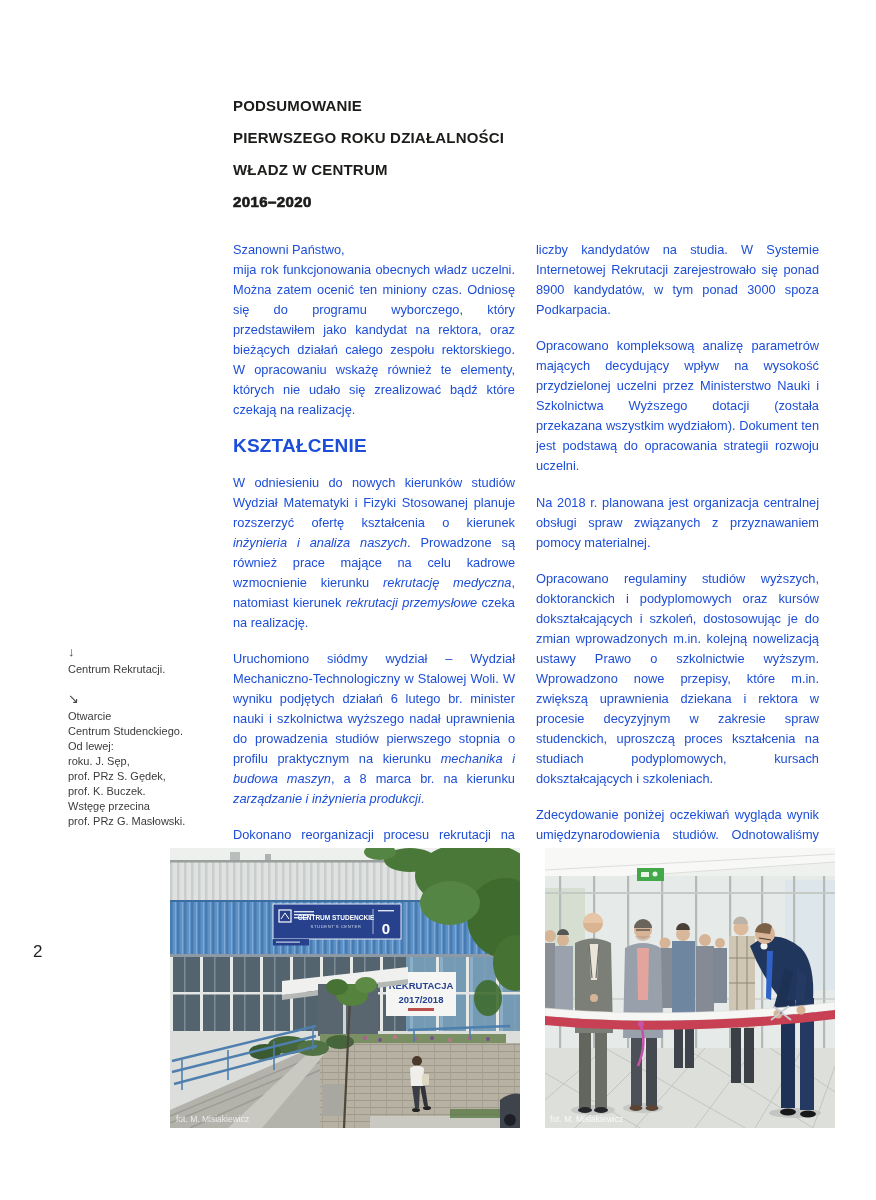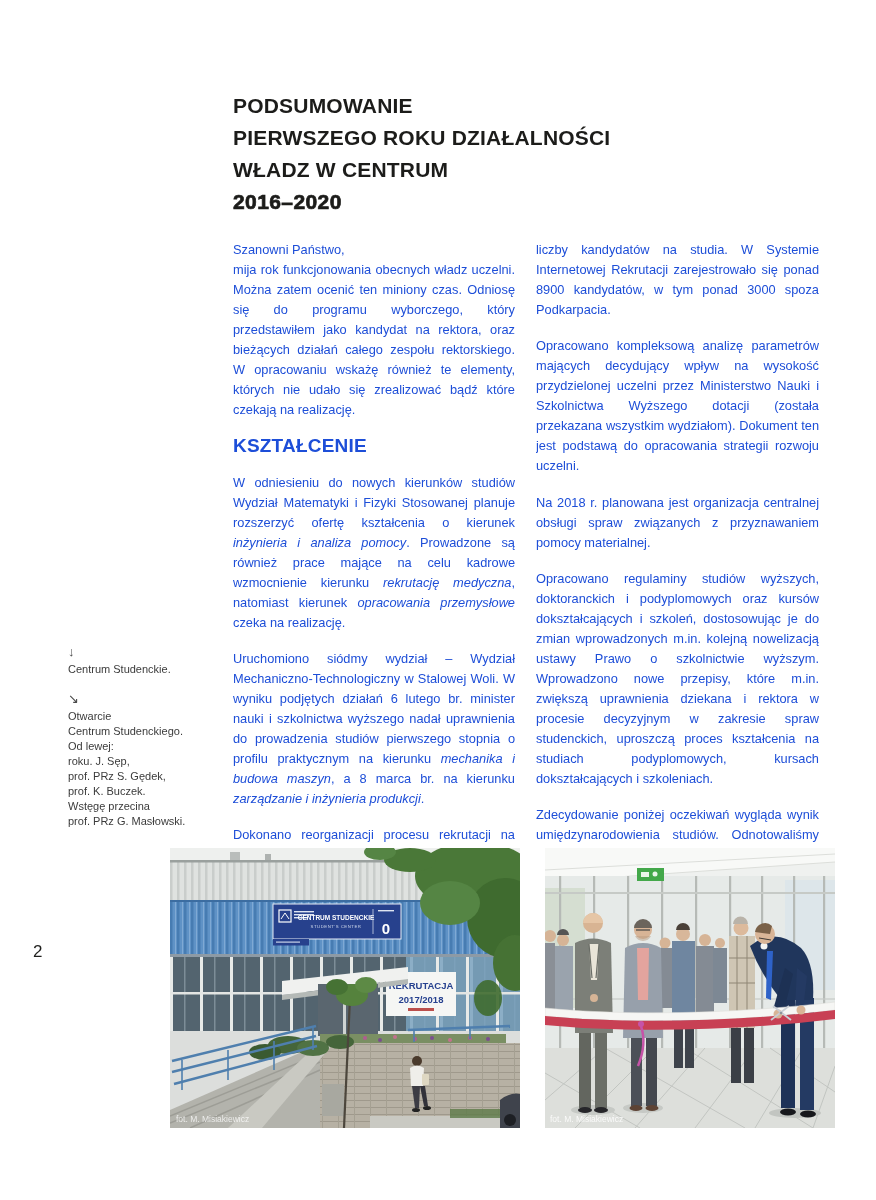--- a/index.html
+++ b/index.html
@@ -11,21 +11,21 @@
     -webkit-font-smoothing:antialiased;
   }
   .page-number {
     position:absolute; left:33px; top:942px;
     font-size:17px; color:#1f1f1d;
   }
   .doc-title {
     position:absolute; left:233px; top:90px; width:420px;
     font-weight:bold; color:#1c1c1a;
   }
-  .doc-title .t-line { font-size:21px; line-height:32px; letter-spacing:0.2px; }
+  .doc-title .t-line { font-size:15px; line-height:32px; letter-spacing:0.2px; }
   .doc-title .t-line.year { letter-spacing:0.4px; -webkit-text-stroke:0.7px #1c1c1a; }
   .col {
     position:absolute; top:240px; height:606px; overflow:hidden;
     font-size:12.8px; line-height:20px; text-align:justify;
     hyphens:auto; -webkit-hyphens:auto; color:#1d4ed8;
   }
   .col-left  { left:233px; width:282px; }
   .col-right { left:536px; width:283px; }
   .col p { margin:0 0 16.3px 0; }
   .col em { font-style:italic; }
@@ -55,36 +55,36 @@
   <div class="doc-title">
     <div class="t-line">PODSUMOWANIE</div>
     <div class="t-line">PIERWSZEGO ROKU DZIAŁALNOŚCI</div>
     <div class="t-line">WŁADZ W CENTRUM</div>
     <div class="t-line year">2016–2020</div>
   </div>
 
   <div class="col col-left">
       <p>Szanowni Państwo,<br>mija rok funkcjonowania obecnych władz uczelni. Można zatem ocenić ten miniony czas. Odniosę się do programu wyborczego, który przedstawiłem jako kandydat na rektora, oraz bieżących działań całego zespołu rektorskiego. W opracowaniu wskażę również te elementy, których nie udało się zrealizować bądź które czekają na realizację.</p>
       <div class="section-heading">KSZTAŁCENIE</div>
-      <p>W odniesieniu do nowych kierunków studiów Wydział Matematyki i Fizyki Stosowanej planuje rozszerzyć ofertę kształcenia o kierunek <em>inżynieria i analiza pomocy</em>. Prowadzone są również prace mające na celu kadrowe wzmocnienie kierunku <em>rekrutację medyczna</em>, natomiast kierunek <em>opracowania przemysłowe</em> czeka na realizację.</p>
+      <p>W odniesieniu do nowych kierunków studiów Wydział Matematyki i Fizyki Stosowanej planuje rozszerzyć ofertę kształcenia o kierunek <em>inżynieria i analiza naszych</em>. Prowadzone są również prace mające na celu kadrowe wzmocnienie kierunku <em>rekrutację medyczna</em>, natomiast kierunek <em>rekrutacji przemysłowe</em> czeka na realizację.</p>
       <p>Uruchomiono siódmy wydział – Wydział Mechaniczno-Technologiczny w Stalowej Woli. W wyniku podjętych działań 6 lutego br. minister nauki i szkolnictwa wyższego nadał uprawnienia do prowadzenia studiów pierwszego stopnia o profilu praktycznym na kierunku <em>mechanika i budowa maszyn</em>, a 8 marca br. na kierunku <em>zarządzanie i inżynieria produkcji</em>.</p>
       <p>Dokonano reorganizacji procesu rekrutacji na studia, wprowadzając centralną rekrutację, co zdecydowanie usprawniło cały proces rekrutacyjny. Należy podkreślić, że w tym roku, tak jak w poprzednim, nie odnotowaliśmy spadku</p>
     </div>
   <div class="col col-right">
       <p>liczby kandydatów na studia. W Systemie Internetowej Rekrutacji zarejestrowało się ponad 8900 kandydatów, w tym ponad 3000 spoza Podkarpacia.</p>
       <p>Opracowano kompleksową analizę parametrów mających decydujący wpływ na wysokość przydzielonej uczelni przez Ministerstwo Nauki i Szkolnictwa Wyższego dotacji (została przekazana wszystkim wydziałom). Dokument ten jest podstawą do opracowania strategii rozwoju uczelni.</p>
       <p>Na 2018 r. planowana jest organizacja centralnej obsługi spraw związanych z przyznawaniem pomocy materialnej.</p>
       <p>Opracowano regulaminy studiów wyższych, doktoranckich i podyplomowych oraz kursów dokształcających i szkoleń, dostosowując je do zmian wprowadzonych m.in. kolejną nowelizacją ustawy Prawo o szkolnictwie wyższym. Wprowadzono nowe przepisy, które m.in. zwiększą uprawnienia dziekana i rektora w procesie decyzyjnym w zakresie spraw studenckich, uproszczą proces kształcenia na studiach podyplomowych, kursach dokształcających i szkoleniach.</p>
       <p>Zdecydowanie poniżej oczekiwań wygląda wynik umiędzynarodowienia studiów. Odnotowaliśmy niewielką liczbę studentów zagranicznych, nie udało się uruchomić kierunków kształcenia naszych studentów w języku angielskim. Nie udało się również wprowadzić drugiego języka do programu kształcenia studentów. Przeważa-</p>
     </div>
 
   <div class="sidebar-captions">
       <div class="caption-block">
         <div class="caption-arrow">↓</div>
-        <div>Centrum Studenckie.</div>
+        <div>Centrum Rekrutacji.</div>
       </div>
       <div class="caption-block">
         <div class="caption-arrow">↘</div>
         <div>Otwarcie</div>
         <div>Centrum Studenckiego.</div>
         <div>Od lewej:</div>
         <div>roku. J. Sęp,</div>
         <div>prof. PRz S. Gędek,</div>
         <div>prof. K. Buczek.</div>
         <div>Wstęgę przecina</div>

